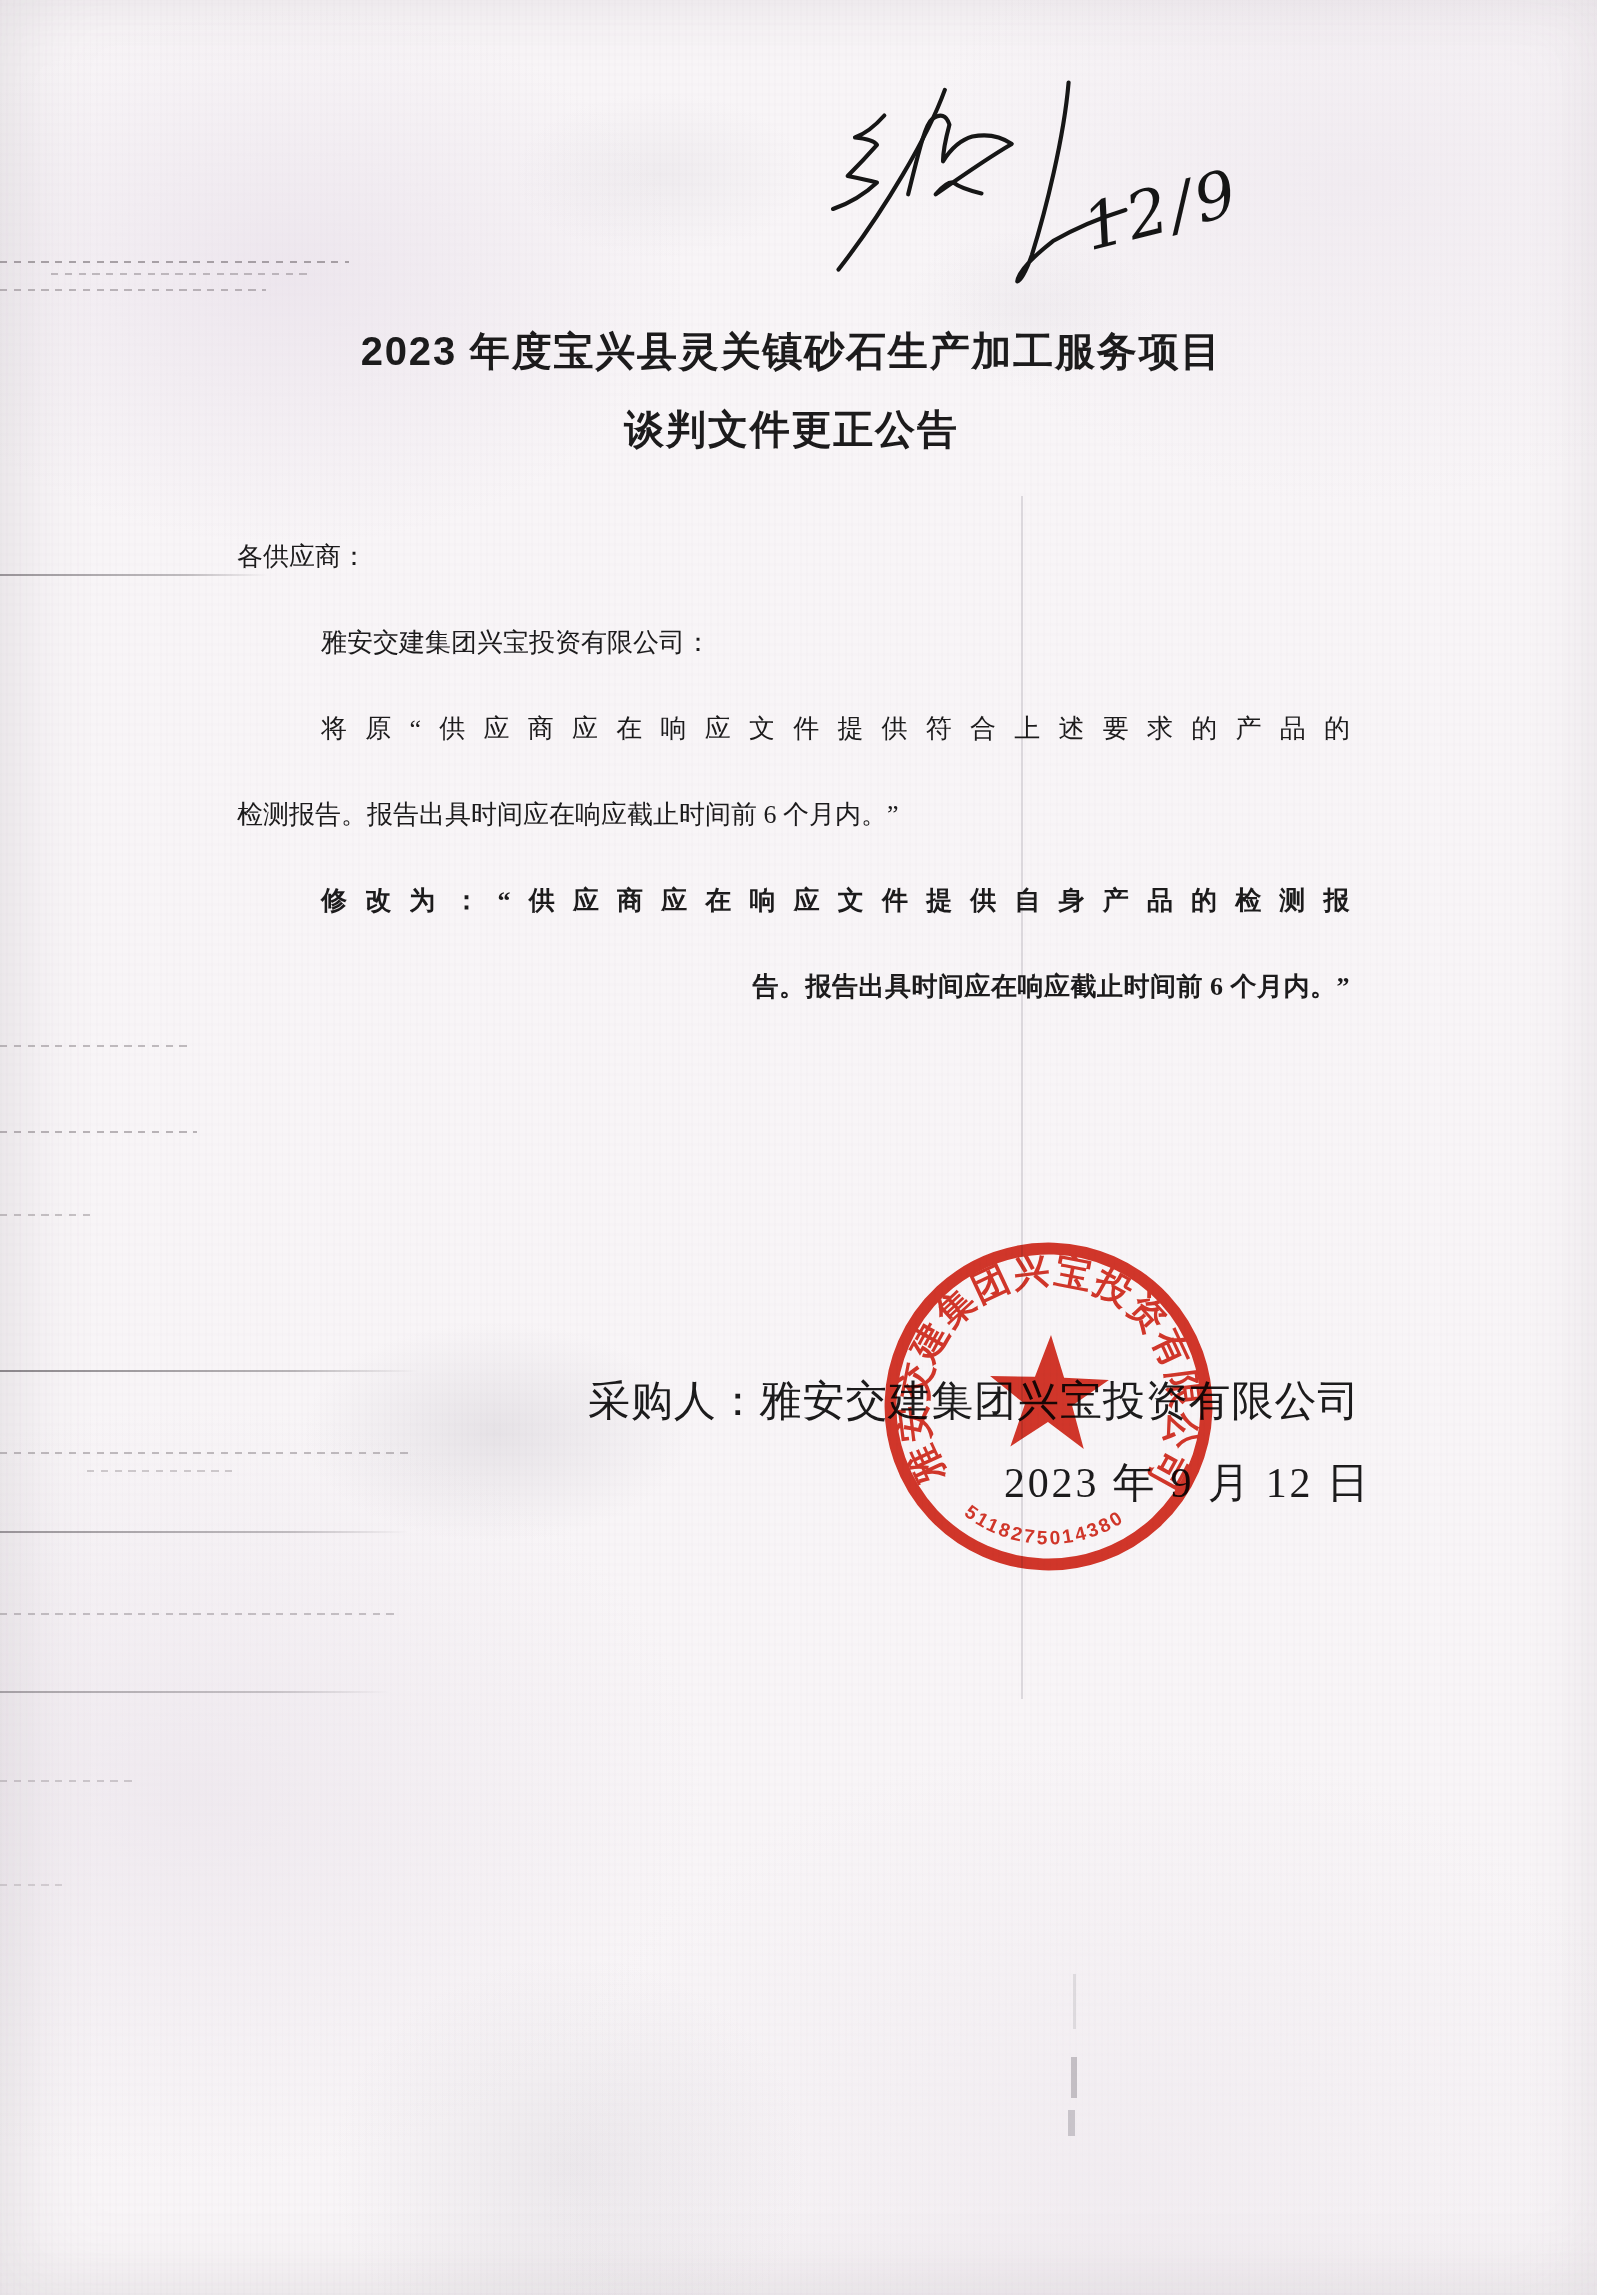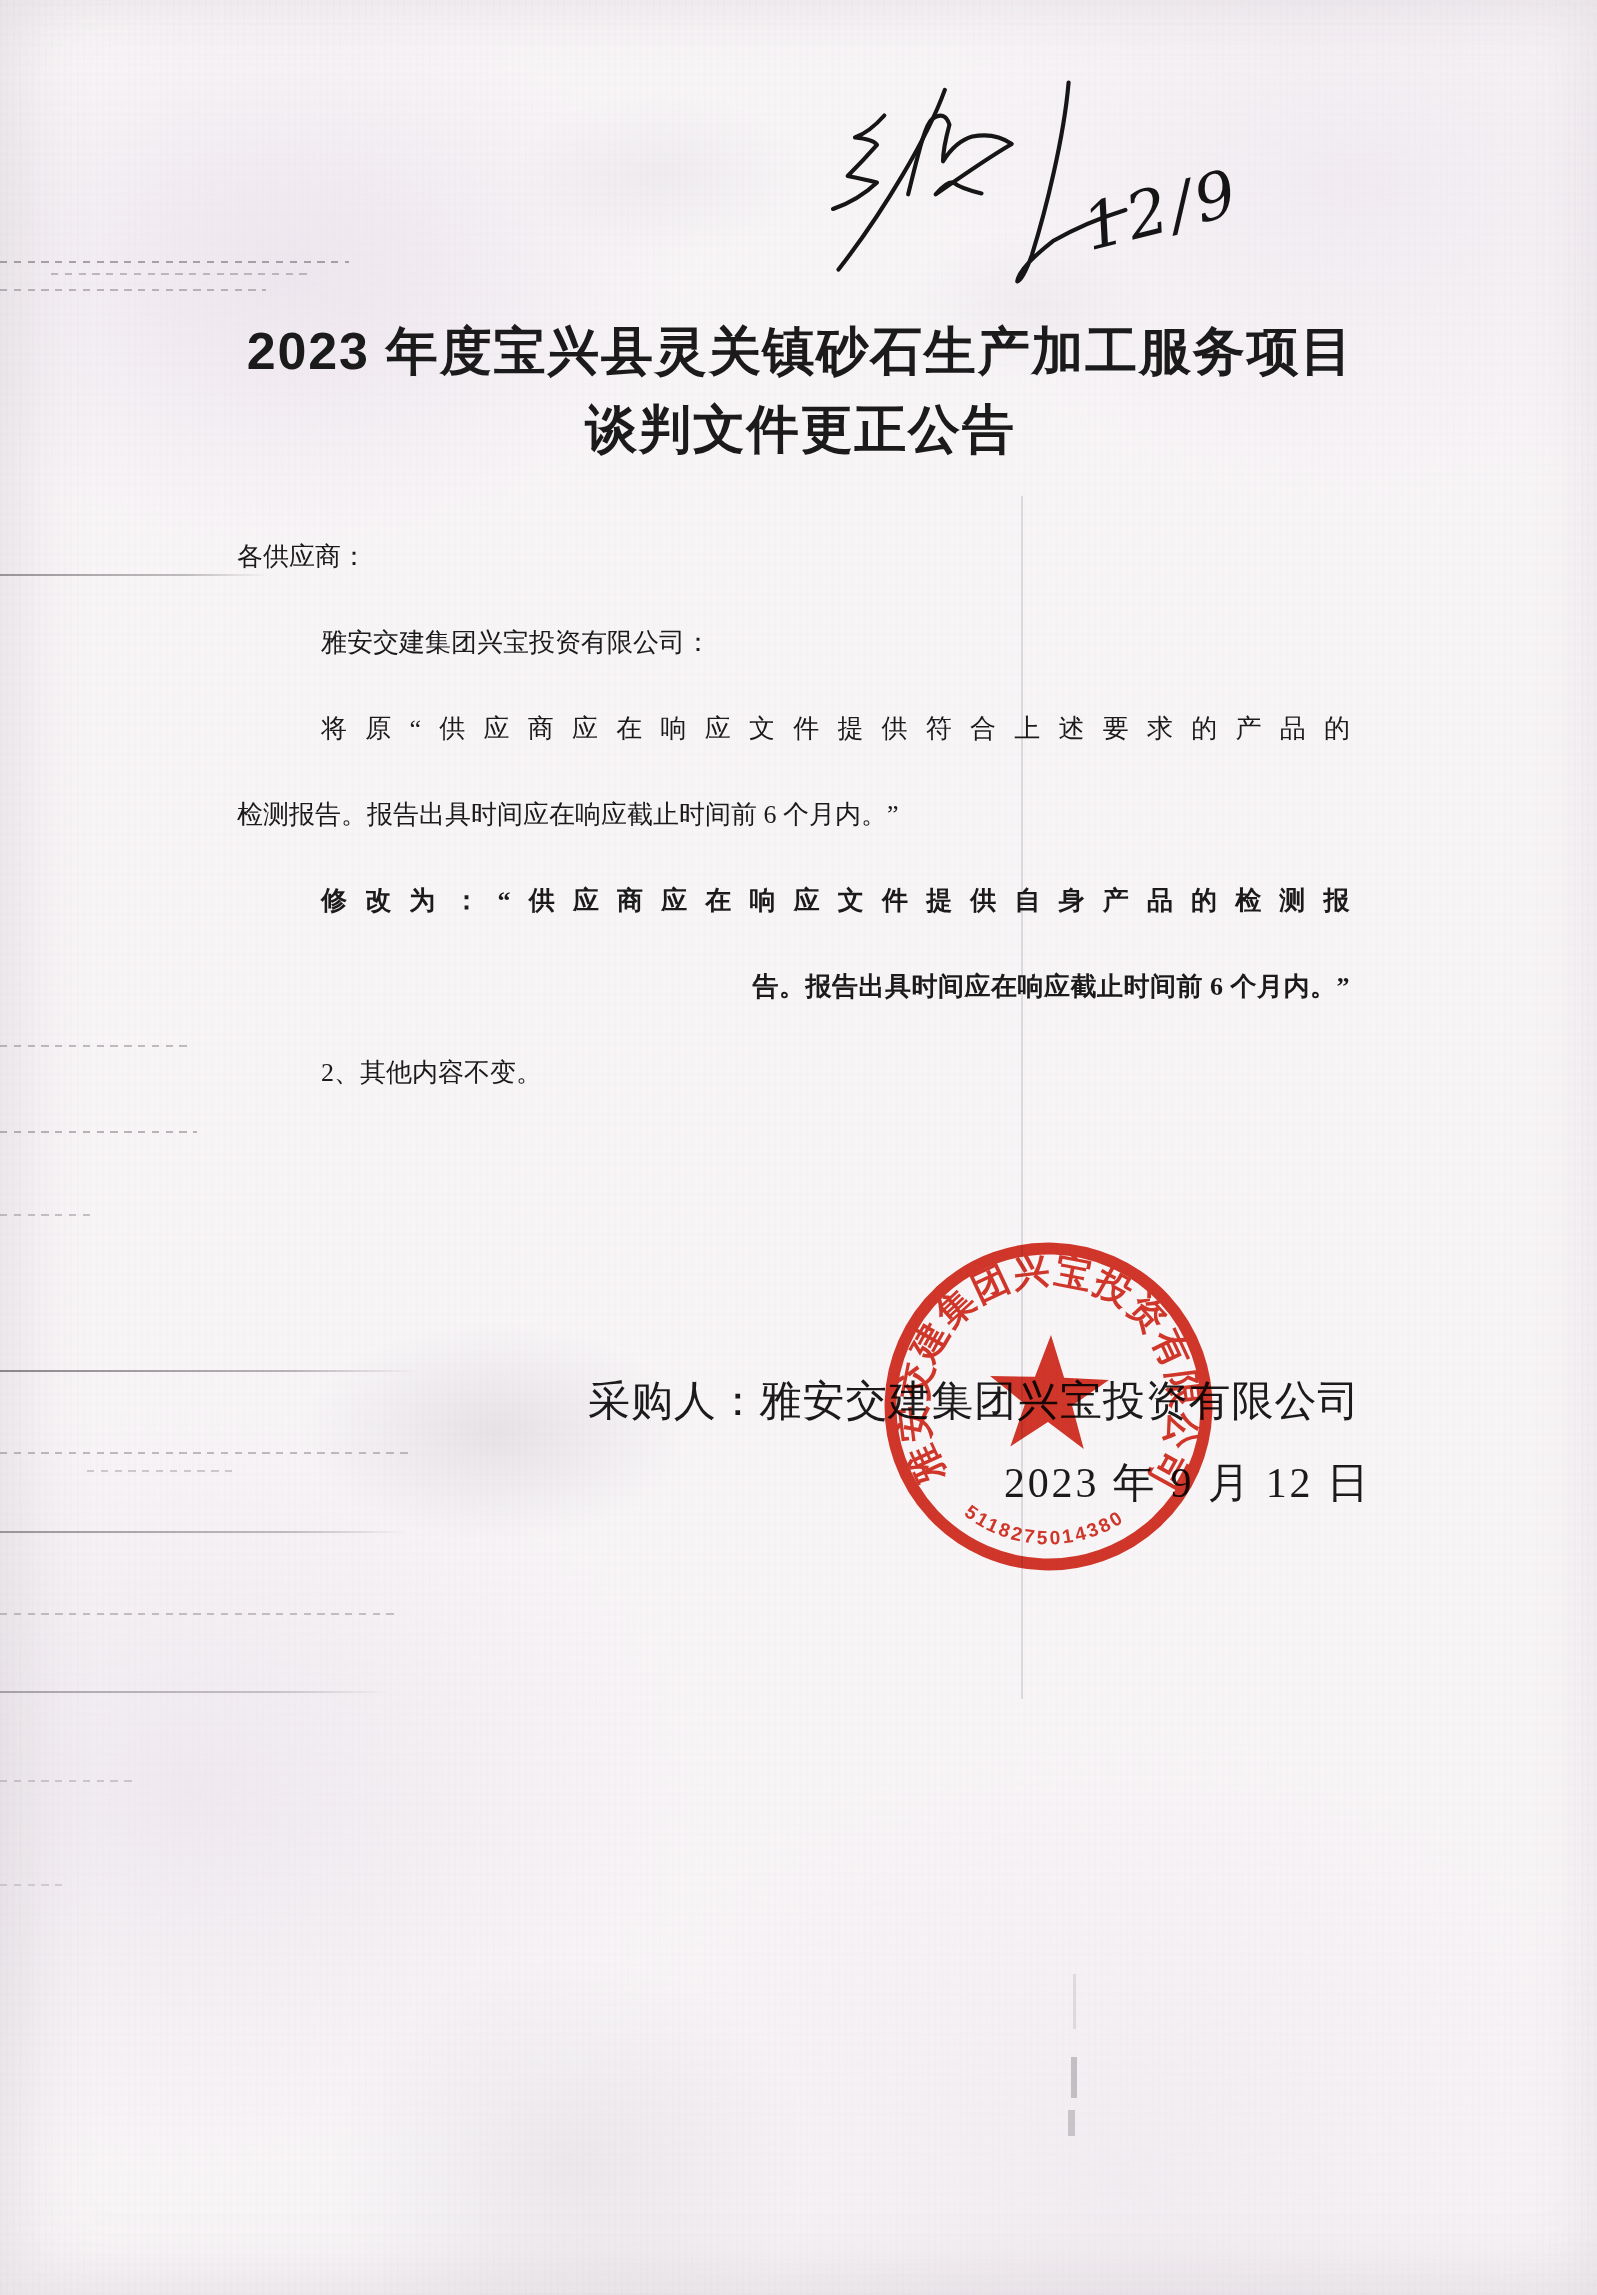--- a/index.html
+++ b/index.html
@@ -16,23 +16,23 @@
       repeating-linear-gradient(0deg,  rgba(210,200,211,.04) 0 2.8px, rgba(0,0,0,0) 2.8px 10px);
     overflow:hidden;
     font-family:"Liberation Serif","DejaVu Serif",serif;
     color:#1c1b1c;
   }
   .page::after{ 
     content:"";position:absolute;inset:0;pointer-events:none;
     box-shadow:inset 27.5px -18.4px 73px rgba(125,115,126,.10), inset -16.5px 11px 64px rgba(125,115,126,.07);
   }
   .title{
-    position:absolute;left:20px;width:1561px;top:312px;
+    position:absolute;left:11px;width:1561px;top:312px;
     text-align:center;font-family:"Liberation Sans","DejaVu Sans",sans-serif;
-    font-weight:bold;font-size:52px;line-height:78px;letter-spacing:1.8px;
+    font-weight:bold;font-size:40px;line-height:78px;letter-spacing:1.8px;
   }
   .content{position:absolute;left:237px;top:514px;width:1113px;font-size:26px;}
   .ln{line-height:86px;height:86px;white-space:nowrap;}
   .ln.indent{padding-left:84px;}
   .ln.fill{white-space:normal;text-align:justify;text-align-last:justify;}
   .ln.strong{font-weight:bold;letter-spacing:0.5px;text-align:right;}
   .purchaser{position:absolute;left:588px;top:1374px;font-size:42px;line-height:55px;letter-spacing:0.9px;}
   .dateline{position:absolute;left:1004px;top:1456px;font-size:42px;line-height:55px;letter-spacing:2.8px;}
   .signature{position:absolute;left:781px;top:55px;width:478px;height:275px;}
   .signature path{stroke:#161616;stroke-width:4.5;fill:none;stroke-linecap:round;stroke-linejoin:round;}
@@ -96,21 +96,20 @@
     <div>谈判文件更正公告</div>
   </div>
 
   <div class="content">
     <div class="ln">各供应商：</div>
     <div class="ln indent">雅安交建集团兴宝投资有限公司：</div>
     <div class="ln indent fill">将原“供应商应在响应文件提供符合上述要求的产品的</div>
     <div class="ln">检测报告。报告出具时间应在响应截止时间前 6 个月内。”</div>
     <div class="ln indent fill strong">修改为：“供应商应在响应文件提供自身产品的检测报</div>
     <div class="ln strong">告。报告出具时间应在响应截止时间前 6 个月内。”</div>
-    <div class="ln indent">2、其他内容不变。</div>
   </div>
 
   <div class="purchaser">采购人：雅安交建集团兴宝投资有限公司</div>
   <div class="dateline">2023 年 9 月 12 日</div>
 
   <svg class="seal" viewBox="0 0 380 380" aria-hidden="true">
     <circle cx="190" cy="190" r="172" fill="none" stroke="#d4291a" stroke-width="13"></circle>
     <polygon fill="#d4291a" points="190,112 205.9,158.2 254.7,159 215.7,188.3 230,235 190,207 150,235 164.3,188.3 125.3,159 174.1,158.2"></polygon>
     <path id="sealArcTop" d="M 74 257 A 134 134 0 1 1 306 257" fill="none"></path>
     <path id="sealArcBottom" d="M 40 190 A 150 150 0 0 0 340 190" fill="none"></path>

